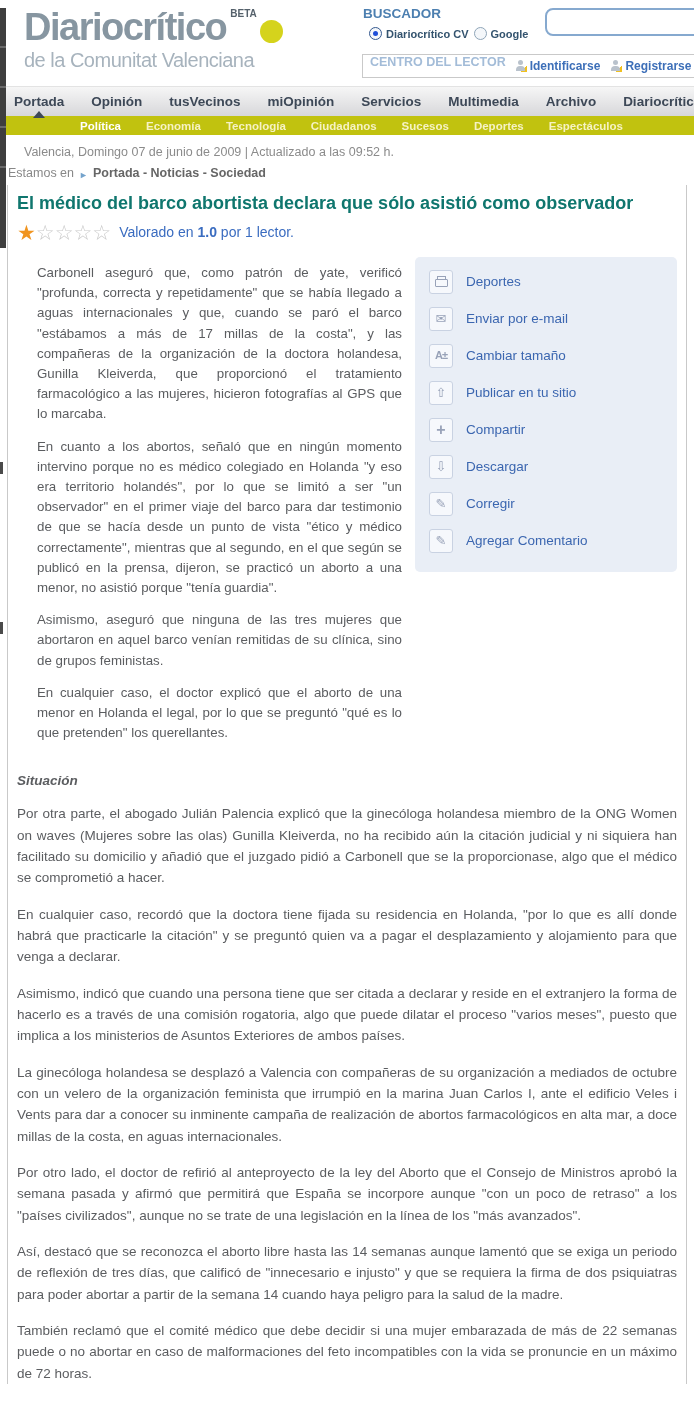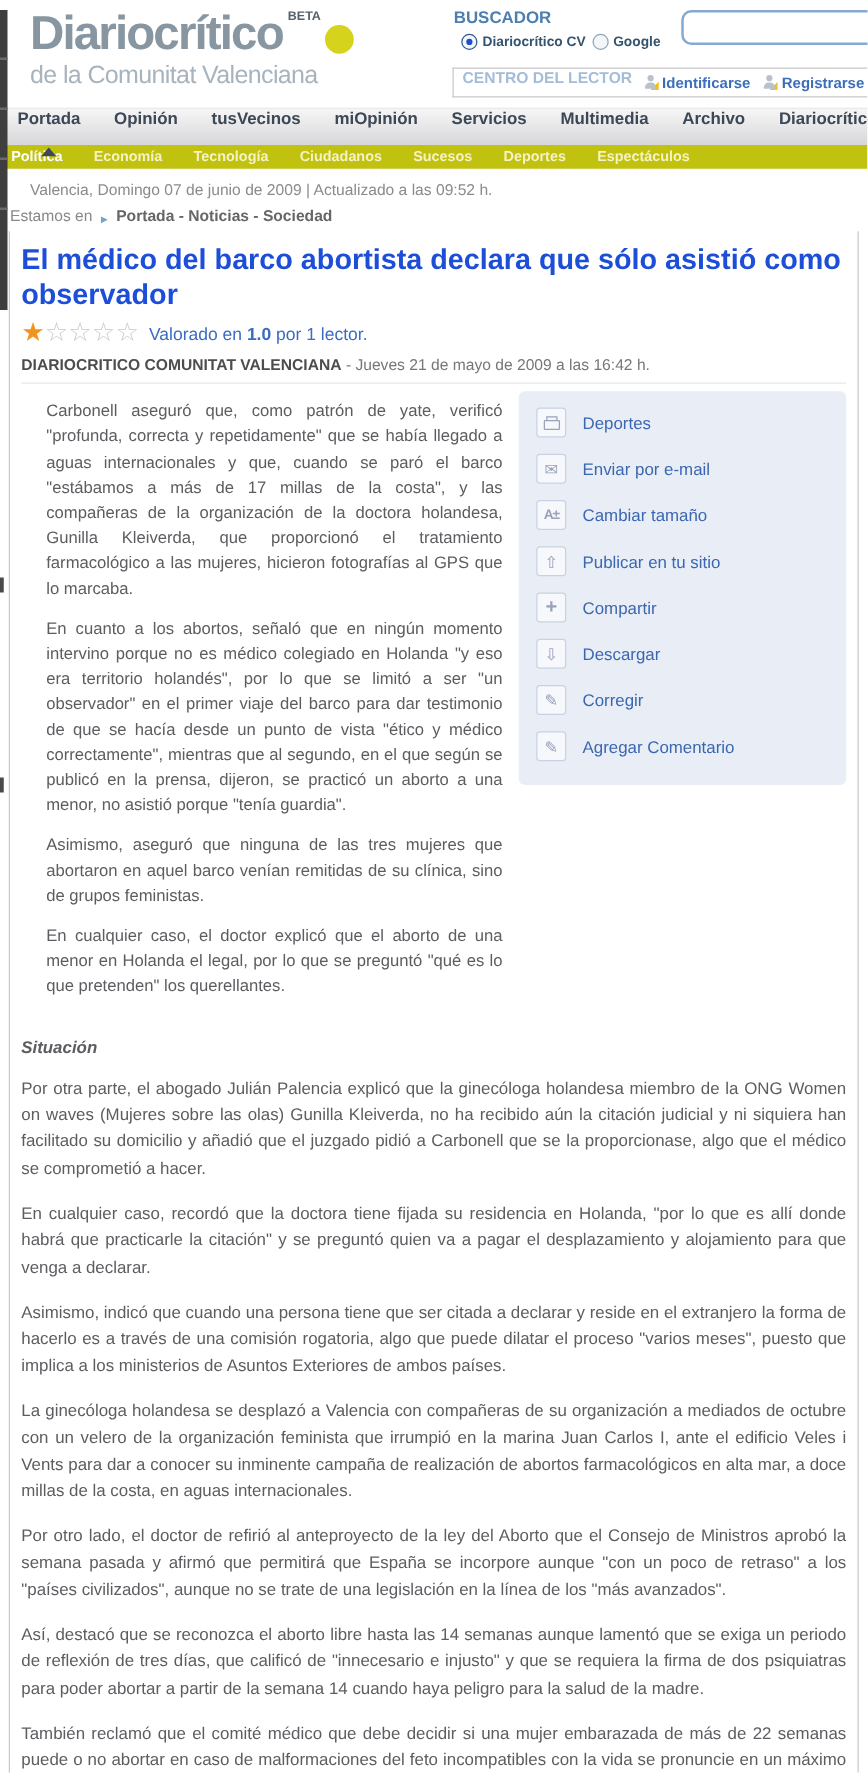--- a/index.html
+++ b/index.html
@@ -39,39 +39,39 @@
     display:flex; gap:9px; padding-left:7px; }
   .reader-label { color:#A3BCD8; font-weight:bold; font-size:12.5px; white-space:nowrap; }
   .reader-link { color:#3D6FB8; font-weight:bold; font-size:12px; display:flex; align-items:center; gap:3px; cursor:pointer; white-space:nowrap; }
   .mini-icon { position:relative; width:12px; height:12px; display:inline-block;
     background:linear-gradient(135deg, transparent 72%, #F0C020 72%); }
   .mini-icon::before { content:""; position:absolute; top:0; left:3px; width:5px; height:5px; border-radius:50%; background:#B9C2CC; }
   .mini-icon::after { content:""; position:absolute; bottom:1px; left:1px; width:9px; height:5px; border-radius:4px 4px 0 0; background:#B9C2CC; }
 
   
   .nav { height:30px; background:linear-gradient(#F6F6F6,#D7D7DA); border-top:1px solid #E3E3E3;
-    display:flex; padding-left:14px; gap:27px; }
+    display:flex; align-items:center; padding-left:14px; gap:27px; }
   .nav-item { font-size:13.5px; font-weight:bold; color:#3D4857; position:relative; cursor:pointer; white-space:nowrap; }
   .nav-item[data-active="true"]::after { content:""; position:absolute; left:50%; margin-left:-6px; bottom:-9px;
     border-left:6px solid transparent; border-right:6px solid transparent; border-bottom:7px solid #3D4857; }
 
-  .subnav { height:19px; background:#C1C20F; display:flex; align-items:center; padding-left:9px; gap:25px; }
+  .subnav { height:19px; background:#C1C20F; display:flex; align-items:center; padding-left:9px; gap:25px;justify-content:center; }
   .subnav-item { font-size:11.5px; font-weight:bold; color:#F6F2C4; cursor:pointer; white-space:nowrap; }
   .subnav-item[data-active="true"] { color:#FFFFFF; }
 
   
   .dateline { padding:10px 0 0 24px; font-size:12.5px; color:#8B8B8B; }
   .breadcrumb-row { padding:7px 0 5px 8px; font-size:12.5px; color:#888; display:flex; align-items:flex-end; gap:5px; }
   .crumb-arrow { color:#74A3CC; font-size:9px; }
   .breadcrumb-path { font-weight:bold; color:#666; }
 
   
   .article { margin-left:7px; width:680px; border-left:1px solid #C9C9C9; border-right:1px solid #C9C9C9;
     padding:6px 9px 0 9px; position:relative; }
-  .headline { font-size:23px; font-weight:bold; color:#1d4ed8; line-height:1.22; margin:2px 0 7px; }
+  .headline { font-size:18px; font-weight:bold; color:#0f766e; line-height:1.22; margin:2px 0 7px; }
   .standfirst { font-size:14.5px; color:#9DA0A4; line-height:1.32; margin:0 0 10px; }
   .rating-row { display:flex; align-items:center; gap:2px; margin:2px 0 8px; }
   .star { font-size:21px; line-height:1; }
   .star[data-filled="true"] { color:#F0941F; }
   .star[data-filled="false"] { color:#C9C9C9; }
   .rating-text { font-size:14px; color:#3A6CC0; margin-left:6px; }
   .rating-text b { font-weight:bold; }
   .byline { font-size:12.5px; color:#777; padding-bottom:7px; border-bottom:1px solid #E8E8E8; }
   .byline-bold { font-weight:bold; color:#4D4D4D; }
 
@@ -211,21 +211,20 @@
 
         <span class="star" data-filled="false">☆</span>
 
         <span class="star" data-filled="false">☆</span>
 
         <span class="star" data-filled="false">☆</span>
       </span>
     <span class="rating-text"><span>Valorado en </span><b>1.0</b><span> por 1 lector.</span></span>
   </div>
 
-  <div class="byline"><span class="byline-bold">DIARIOCRITICO COMUNITAT VALENCIANA</span><span> - Jueves 21 de mayo de 2009 a las 16:42 h.</span></div>
 
   <div class="body-cols">
     <div class="col-left">
 
         <p>Carbonell aseguró que, como patrón de yate, verificó "profunda, correcta y repetidamente" que se había llegado a aguas internacionales y que, cuando se paró el barco "estábamos a más de 17 millas de la costa", y las compañeras de la organización de la doctora holandesa, Gunilla Kleiverda, que proporcionó el tratamiento farmacológico a las mujeres, hicieron fotografías al GPS que lo marcaba.</p>
 
         <p>En cuanto a los abortos, señaló que en ningún momento intervino porque no es médico colegiado en Holanda "y eso era territorio holandés", por lo que se limitó a ser "un observador" en el primer viaje del barco para dar testimonio de que se hacía desde un punto de vista "ético y médico correctamente", mientras que al segundo, en el que según se publicó en la prensa, dijeron, se practicó un aborto a una menor, no asistió porque "tenía guardia".</p>
 
         <p>Asimismo, aseguró que ninguna de las tres mujeres que abortaron en aquel barco venían remitidas de su clínica, sino de grupos feministas.</p>
 

